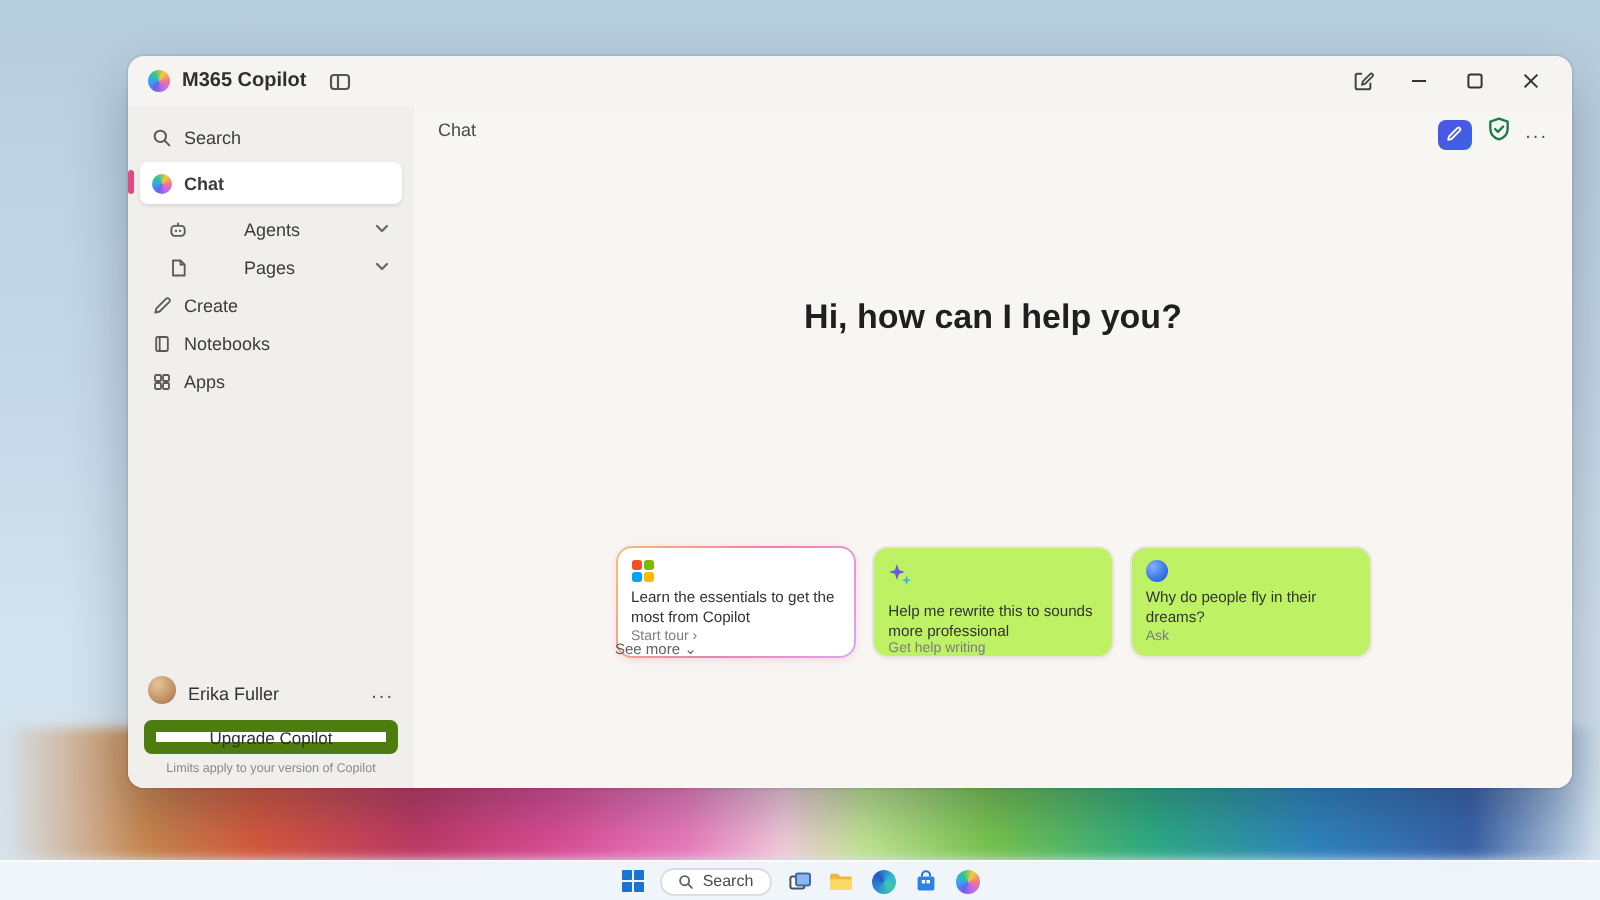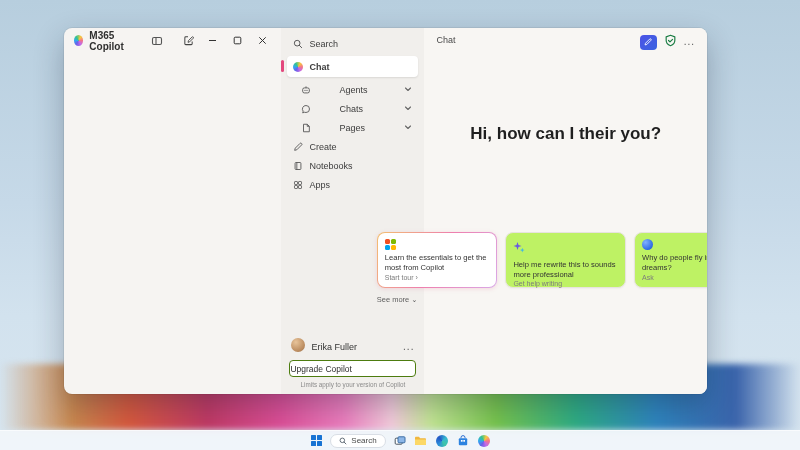--- a/index.html
+++ b/index.html
@@ -8,22 +8,22 @@
   .desktop { position:relative; width:800px; height:450px; overflow:hidden;
     background:linear-gradient(180deg,#b7cede 0%,#c6d9e8 45%,#d2e2ee 70%,#d8e6f0 100%); }
 
   
   .bloom { position:absolute; left:0; right:0; bottom:20px; height:66px; filter:blur(3px);
     background:linear-gradient(90deg, rgba(198,217,232,0) 0%, #c9884f 9%, #d95a3e 16%,
       #c23a66 26%, #de4f98 35%, #ee7fc0 43%, #f6cede 49%, #c4e794 54%, #78c64e 62%,
       #2fae85 72%, #2f86c0 82%, #3a63aa 92%, rgba(198,217,232,0) 100%); }
 
   
-  .window { position:absolute; left:64px; top:28px; width:643px; height:366px;
-    background:#f6f4f2; border-radius:8px; overflow:hidden; display:flex; 
+  .window { position:absolute; left:64px; top:28px; width:722px; height:366px;
+    background:#f6f4f2; border-radius:8px; overflow:hidden; display:flex; flex-direction:column;
     box-shadow:0 12px 30px rgba(20,30,50,.30), 0 0 0 1px rgba(0,0,0,.06); }
 
   .titlebar { height:25px; flex:0 0 25px; display:flex; align-items:center; gap:6px; padding:0 10px; }
   .logo { width:11px; height:11px; border-radius:50%;
     background:conic-gradient(from 210deg,#6a60e8,#31a8f0,#35c48d,#f8c83c,#f2758a,#c46ae8,#6a60e8); }
   .win-title { font-size:10px; font-weight:700; color:#2f2f2f; }
   .tb-spacer { flex:1; }
   .tb-btn { width:22px; height:19px; display:flex; align-items:center; justify-content:center; border-radius:4px; }
 
   .window-body { flex:1; display:flex; min-height:0; }
@@ -38,43 +38,43 @@
   .side-item.selected { background:#fff; box-shadow:0 1px 2px rgba(0,0,0,.10); font-weight:700; height:21px; flex-basis:21px; }
   .side-item.selected::before { content:""; position:absolute; left:-6px; top:4px; width:3px; height:12px;
     border-radius:2px; background:#e3487e; }
   .side-gap { height:3px; flex:0 0 3px; }
 
   .side-bottom { margin-top:auto; }
   .user-row { display:flex; align-items:flex-end; gap:6px; padding:2px 4px; font-size:9px; color:#333; }
   .avatar { width:14px; height:14px; border-radius:50%;
     background:radial-gradient(circle at 35% 30%, #e8c49a, #b9895c 70%, #8a6243); }
   .user-dots { margin-left:auto; color:#555; font-size:10px; letter-spacing:1px; }
-  .upgrade-btn { margin:6px 2px 0 2px; height:17px; background:#fff; border:1px solid #4d7c0f;
-    border-radius:4px; font-size:8.5px; color:#2f2f2f; display:flex; align-items:center; }
+  .upgrade-btn { margin:6px 2px 0 2px; height:17px; background:#fff; border:6px solid #4d7c0f;
+    border-radius:4px; font-size:8.5px; color:#2f2f2f; display:flex; align-items:center; justify-content:center; }
   .side-footnote { margin-top:4px; font-size:6.3px; color:#8a8a8a; text-align:center; }
 
   
   .main { flex:1; position:relative; background:#f8f6f3; }
   .main-header-left { position:absolute; top:7px; left:12px; font-size:9px; color:#4a4a4a; }
   .main-header-right { position:absolute; top:5px; right:12px; display:flex; align-items:center; gap:7px; }
   .compose-blue { width:17px; height:15px; border-radius:4px; background:linear-gradient(135deg,#4d53e6,#3a63e0);
     display:flex; align-items:center; justify-content:center; }
   .dots { color:#555; font-size:10px; letter-spacing:1px; line-height:10px; }
 
   .greeting { position:absolute; top:96px; left:0; right:0; text-align:center;
     font-size:17px; font-weight:700; color:#1f1f1f; }
 
   .composer { position:absolute; top:140px; left:50%; transform:translateX(-50%);
     width:378px; height:50px; background:#fff; border:1px solid #e3dfda; border-radius:13px;
     box-shadow:0 1px 3px rgba(0,0,0,.05); }
   .composer .ph { position:absolute; top:8px; left:11px; font-size:9.5px; color:#9b948d; }
   .composer .plus { position:absolute; bottom:4px; left:10px; font-size:13px; color:#555; line-height:13px; }
   .composer .mic { position:absolute; bottom:5px; right:10px; }
 
-  .cards { position:absolute; top:204px; left:50%; transform:translateX(-50%);
+  .cards { position:absolute; top:220px; left:50%; transform:translateX(-50%);
     width:378px; display:flex; gap:8px; }
   .card { flex:1; height:56px; background:#bef264; border:1px solid #e7e3de; border-radius:8px;
     padding:6px 7px; display:flex; flex-direction:column; box-shadow:0 1px 2px rgba(0,0,0,.04); }
   .card.accent { border:1px solid transparent;
     background:linear-gradient(#fff,#fff) padding-box,
                linear-gradient(120deg,#f3c06e,#ee7fae,#d9a9e8) border-box;
     box-shadow:0 1px 4px rgba(231,126,160,.25); }
   .card-title { font-size:7.6px; color:#333; line-height:1.3; margin-top:3px; }
   .card-action { margin-top:auto; font-size:7px; color:#7c7c7c; display:flex; align-items:center; gap:2px; }
   .ms-grid { display:grid; grid-template-columns:5px 5px; grid-template-rows:5px 5px; gap:1px; }
@@ -168,29 +168,20 @@
               <circle cx="4.8" cy="6.5" r=".7" fill="#5a5a5a"></circle>
               <circle cx="7.2" cy="6.5" r=".7" fill="#5a5a5a"></circle>
               <line x1="6" y1="1.7" x2="6" y2="3.5" stroke="#5a5a5a" stroke-width="1.1"></line>
             </svg>
           <span>Agents</span>
           <span class="chev"><svg width="8" height="8" viewBox="0 0 8 8">
                 <polyline points="1.5,3 4,5.5 6.5,3" fill="none" stroke="#666" stroke-width="1.1" stroke-linecap="round" stroke-linejoin="round"></polyline>
               </svg></span>
         </div>
 
-        <div class="side-item indent">
-          <svg width="10" height="10" viewBox="0 0 12 12">
-              <path d="M6 1.8a4.2 4.2 0 0 1 0 8.4c-.6 0-1.2-.1-1.7-.3L2 10.6l.6-2A4.2 4.2 0 0 1 6 1.8z" fill="none" stroke="#5a5a5a" stroke-width="1.1" stroke-linejoin="round"></path>
-            </svg>
-          <span>Chats</span>
-          <span class="chev"><svg width="8" height="8" viewBox="0 0 8 8">
-                <polyline points="1.5,3 4,5.5 6.5,3" fill="none" stroke="#666" stroke-width="1.1" stroke-linecap="round" stroke-linejoin="round"></polyline>
-              </svg></span>
-        </div>
 
         <div class="side-item indent">
           <svg width="10" height="10" viewBox="0 0 12 12">
               <path d="M3 1.5h4.5L10 4v6.5H3z" fill="none" stroke="#5a5a5a" stroke-width="1.1" stroke-linejoin="round"></path>
               <path d="M7.5 1.5V4H10" fill="none" stroke="#5a5a5a" stroke-width="1.1"></path>
             </svg>
           <span>Pages</span>
           <span class="chev"><svg width="8" height="8" viewBox="0 0 8 8">
                 <polyline points="1.5,3 4,5.5 6.5,3" fill="none" stroke="#666" stroke-width="1.1" stroke-linecap="round" stroke-linejoin="round"></polyline>
               </svg></span>
@@ -245,21 +236,21 @@
           </div>
           <div>
             <svg width="13" height="13" viewBox="0 0 12 12">
                 <path d="M6 1.2l4 1.4v3.2c0 2.6-1.7 4.3-4 5-2.3-.7-4-2.4-4-5V2.6z" fill="none" stroke="#1c7d45" stroke-width="1.1" stroke-linejoin="round"></path>
                 <polyline points="4.2,6 5.5,7.3 7.9,4.9" fill="none" stroke="#1c7d45" stroke-width="1.1" stroke-linecap="round" stroke-linejoin="round"></polyline>
               </svg>
           </div>
           <div class="dots">...</div>
         </div>
 
-        <div class="greeting">Hi, how can I their you?</div>
+        <div class="greeting">Hi, how can I help you?</div>
 
 
         <div class="cards">
 
           <div class="card accent">
             <div class="ms-grid">
               <span style="background:#f25022"></span>
                 <span style="background:#7fba00"></span>
               <span style="background:#00a4ef"></span>
                 <span style="background:#ffb900"></span>

